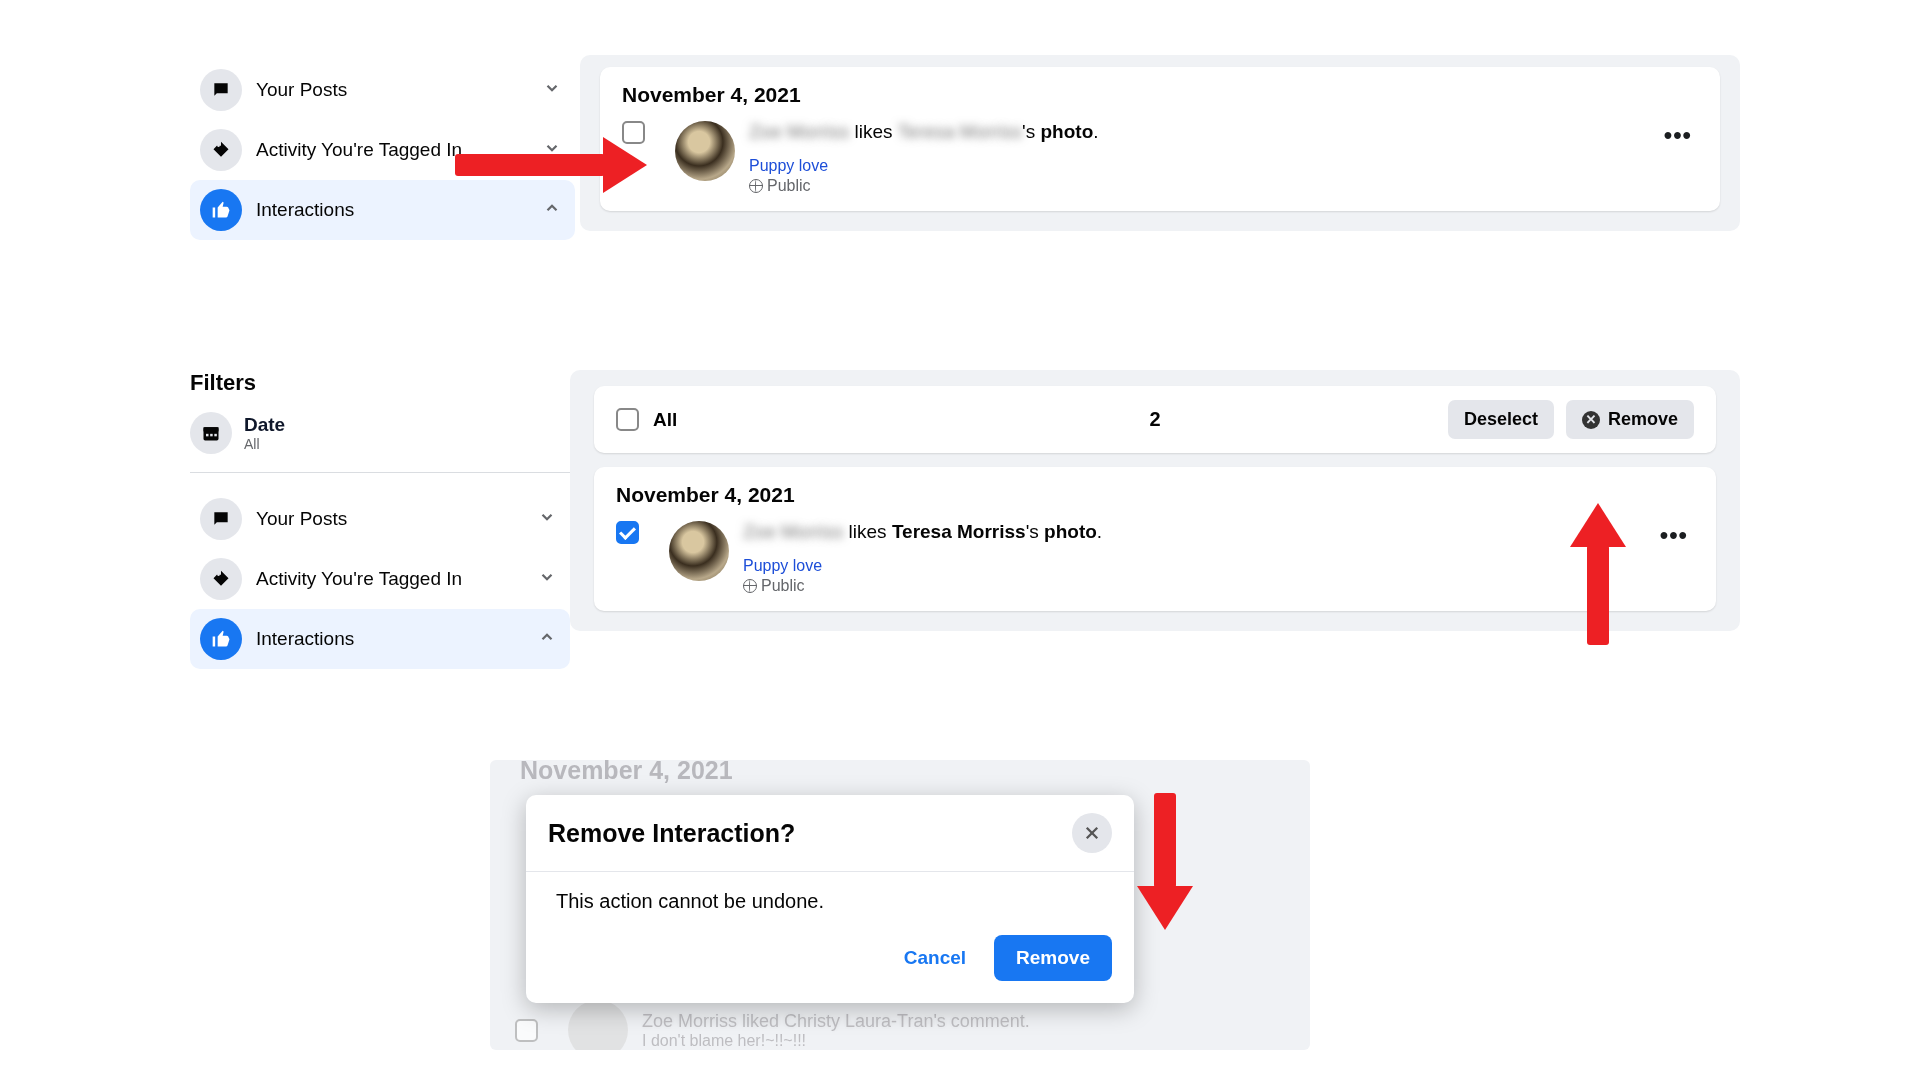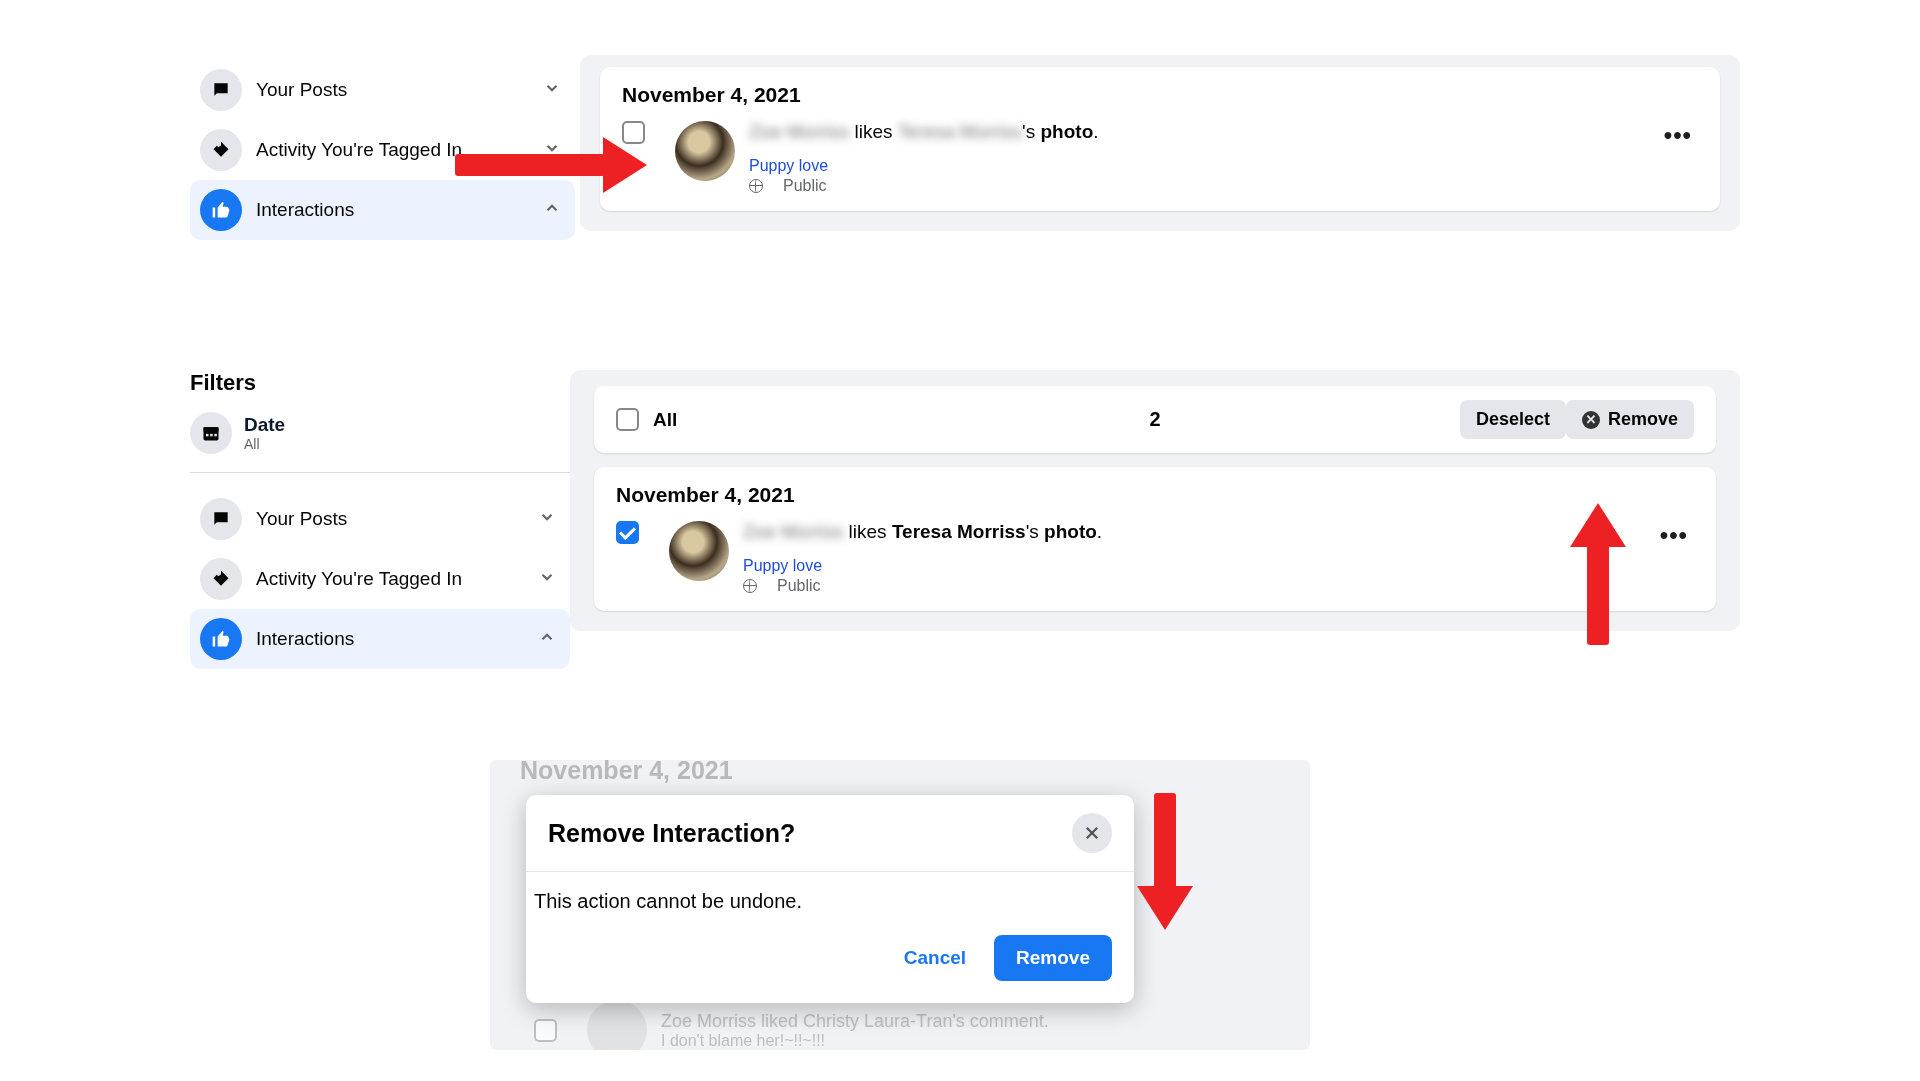--- a/index.html
+++ b/index.html
@@ -44,44 +44,44 @@
   .chk { width: 23px; height: 23px; border: 2px solid #888; border-radius: 5px; background: #fff; margin-right: 30px; flex-shrink:0; }
   .chk.checked { background: #1877f2; border-color: #1877f2; position: relative; }
   .chk.checked::after { content:""; position:absolute; left:5px; top:1px; width:6px; height:12px; border: solid #fff; border-width: 0 3px 3px 0; transform: rotate(45deg); }
 
   .avatar { width: 60px; height: 60px; border-radius: 50%; background: radial-gradient(circle at 40% 35%, #d9c7a0 0 20%, #3a2e1f 45%, #b8a88a 70%, #6a5a3c 100%); margin-right: 14px; flex-shrink:0; }
 
   .entry-text .line1 { font-size: 19px; color: #050505; }
   .entry-text .line1 .blur { color: transparent; text-shadow: 0 0 8px rgba(0,0,0,0.55); user-select:none; }
   .entry-text .line1 b { font-weight: 600; }
   .entry-text .line2 { font-size: 16px; color: #1d4ed8; margin-top: 14px; }
-  .entry-text .line3 { font-size: 16px; color: #65676b; margin-top: 2px; display:flex; align-items:center; gap:20px; }
+  .entry-text .line3 { font-size: 16px; color: #65676b; margin-top: 2px; display:flex; align-items:center; gap:4px; }
 
   .dots { margin-left:auto; color:#1c1e21; font-size: 24px; letter-spacing: 1px; cursor:pointer; padding: 0 6px; font-weight:700; }
 
   .toolbar { display:flex; align-items:center; justify-content:space-between; }
   .toolbar .left { display:flex; align-items:center; }
   .toolbar .center { font-size: 20px; font-weight: 600; color:#050505; position:absolute; left:50%; transform:translateX(-50%); }
-  .toolbar .right { display:flex; gap: 0; padding-left: 40px; }
+  .toolbar .right { display:flex; gap: 12px; padding-left: 40px; }
   .btn { background: #e4e6eb; color:#050505; font-weight:600; font-size:18px; border:none; border-radius: 7px; padding: 9px 16px; cursor:pointer; display:flex; align-items:center; gap:8px; }
   .btn .xi { width:18px; height:18px; border-radius:50%; background:#333; color:#e4e6eb; font-size:13px; display:flex; align-items:center; justify-content:center; font-weight:700; }
 
   
   #p3 .backdrop-text { color:#b8b8bd; font-size: 25px; font-weight:600; padding: 0 30px; }
-  #p3 .bg-entry { position:absolute; left: 44px; bottom: -10px; right: 20px; display:flex; align-items:center; filter: blur(0.3px); opacity:0.7; }
+  #p3 .bg-entry { position:absolute; left: 25px; bottom: -10px; right: 20px; display:flex; align-items:center; filter: blur(0.3px); opacity:0.7; }
   #p3 .bg-entry .chk { border-color:#aaa; }
   #p3 .bg-entry .avatar { background: #dcdcdc; }
   #p3 .bg-entry .t1 { color:#a9a8ac; font-size:18px; text-shadow:0 0 4px rgba(0,0,0,0.1); }
   #p3 .bg-entry .t2 { color:#a9a8ac; font-size:16px; }
 
   .dialog { position:absolute; left: 36px; top: 35px; width: 608px; background:#fff; border-radius: 10px; box-shadow: 0 6px 24px rgba(0,0,0,0.25); }
   .dialog .hd { display:flex; align-items:center; justify-content:space-between; padding: 18px 22px; border-bottom: 1px solid #e4e6eb; }
   .dialog .hd h3 { font-size: 25px; font-weight: 700; color:#050505; }
   .dialog .hd .x { width:40px; height:40px; border-radius:50%; background:#e4e6eb; display:flex; align-items:center; justify-content:center; cursor:pointer; color:#555; font-size:20px; }
-  .dialog .bd { padding: 18px 22px 8px 8px; font-size: 20px; color:#050505; }
+  .dialog .bd { padding: 18px 22px 8px 30px; font-size: 20px; color:#050505; }
   .dialog .ft { display:flex; justify-content:flex-end; gap: 12px; padding: 14px 22px 22px 22px; }
   .dialog .cancel { background:transparent; color:#1877f2; font-weight:600; font-size:19px; border:none; padding: 10px 16px; cursor:pointer; border-radius:8px; }
   .dialog .remove { background:#1877f2; color:#fff; font-weight:600; font-size:19px; border:none; padding: 12px 22px; cursor:pointer; border-radius:8px; }
 
   
   .arrow { position:absolute; }
   .arrow .shaft { position:absolute; background:#ed2024; }
   .arrow .head { position:absolute; width:0; height:0; }
 
   .globe-icon { display:inline-block; width:14px; height:14px; border:1.5px solid #65676b; border-radius:50%; position:relative; }

